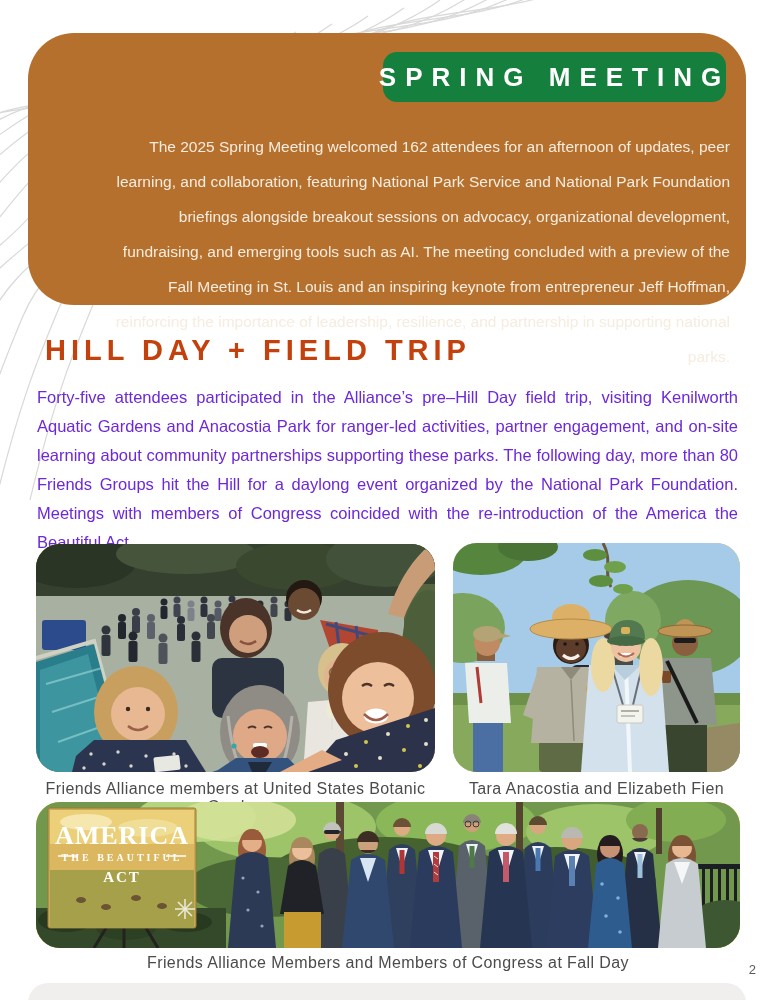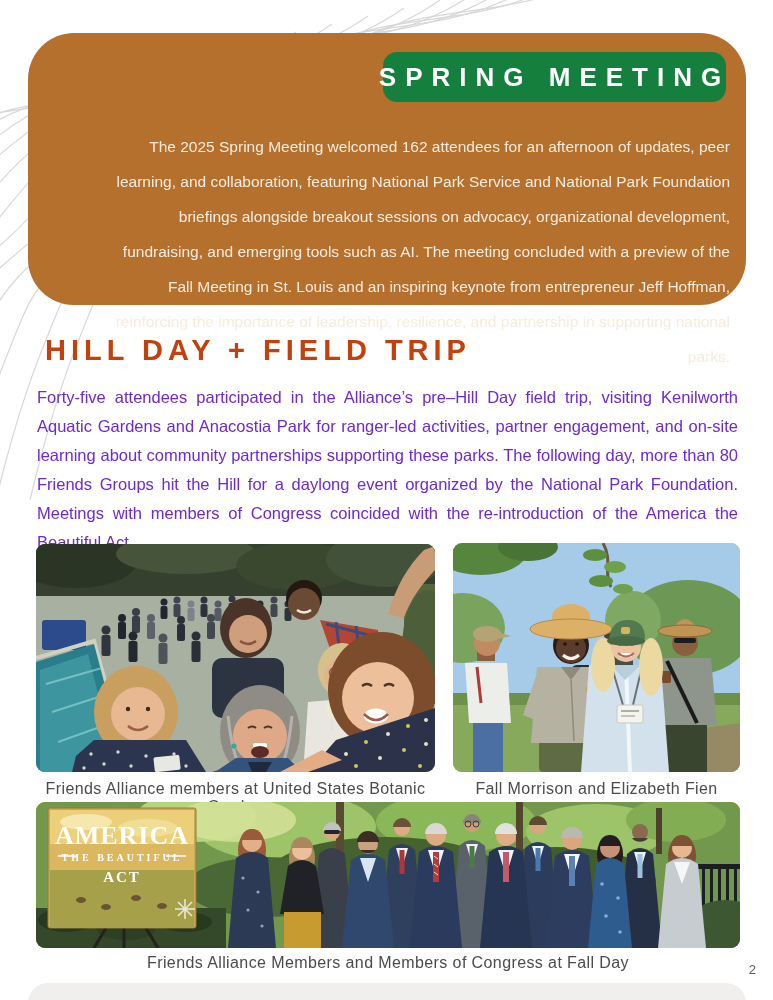--- a/index.html
+++ b/index.html
@@ -30,21 +30,21 @@
 
   .section-title{
     position:absolute;left:37px;top:326px;margin:8px;
     color:#c2410c;font-size:29px;font-weight:800;letter-spacing:5px;white-space:nowrap;
   }
   .section-body{
     position:absolute;left:37px;top:366px;width:701px;
     color:#6d28d9;font-size:16.5px;line-height:29px;text-align:justify;
   }
 
-  .photo{position:absolute;border-radius:9px;overflow:hidden;background:#eab308;}
+  .photo{position:absolute;border-radius:24px;overflow:hidden;background:#eab308;}
   .photo svg{display:block;width:100%;height:100%;}
   .photo1{left:36px;top:544px;width:399px;height:228px;}
   .photo2{left:453px;top:543px;width:287px;height:229px;}
   .photo3{left:36px;top:802px;width:704px;height:146px;}
 
   .caption{
     position:absolute;text-align:center;color:#4b4b4b;
     font-size:16px;letter-spacing:0.4px;
   }
   .caption1{left:36px;top:780px;width:399px;}
@@ -344,21 +344,21 @@
         <circle cx="167" cy="101" r="1.8" fill="#4a3a2a"></circle>
           <circle cx="179" cy="101" r="1.8" fill="#4a3a2a"></circle>
         <rect x="167" y="110" width="12" height="4" rx="1.5" fill="#fff"></rect>
         <path d="M165,110 Q173,117 181,110" stroke="#b06a55" stroke-width="2" fill="none"></path>
         <path d="M156,98 Q157,77 175,77 Q192,77 192,96 Z" fill="#52794f"></path>
         <ellipse cx="173" cy="98" rx="19" ry="5" fill="#466a44"></ellipse>
         <rect x="168" y="84" width="9" height="7" rx="2" fill="#d9b25c"></rect>
       </g>
     </svg>
   </figure>
-  <figcaption class="caption caption2">Fall Morrison and Elizabeth Fien</figcaption>
+  <figcaption class="caption caption2">Tara Anacostia and Elizabeth Fien</figcaption>
 
   <figure class="photo photo3" style="margin:0;">
     <svg viewBox="0 0 704 146" preserveAspectRatio="none">
       <rect width="704" height="146" fill="#71984d"></rect>
       <ellipse cx="250" cy="25" rx="90" ry="35" fill="#9ec46a"></ellipse>
       <ellipse cx="420" cy="20" rx="80" ry="30" fill="#8ab757"></ellipse>
       <ellipse cx="560" cy="30" rx="70" ry="28" fill="#9ec46a"></ellipse>
       <ellipse cx="160" cy="15" rx="60" ry="25" fill="#b4d57f"></ellipse>
       <ellipse cx="640" cy="18" rx="50" ry="22" fill="#83ad52"></ellipse>
       <ellipse cx="350" cy="75" rx="120" ry="40" fill="#46632f"></ellipse>

